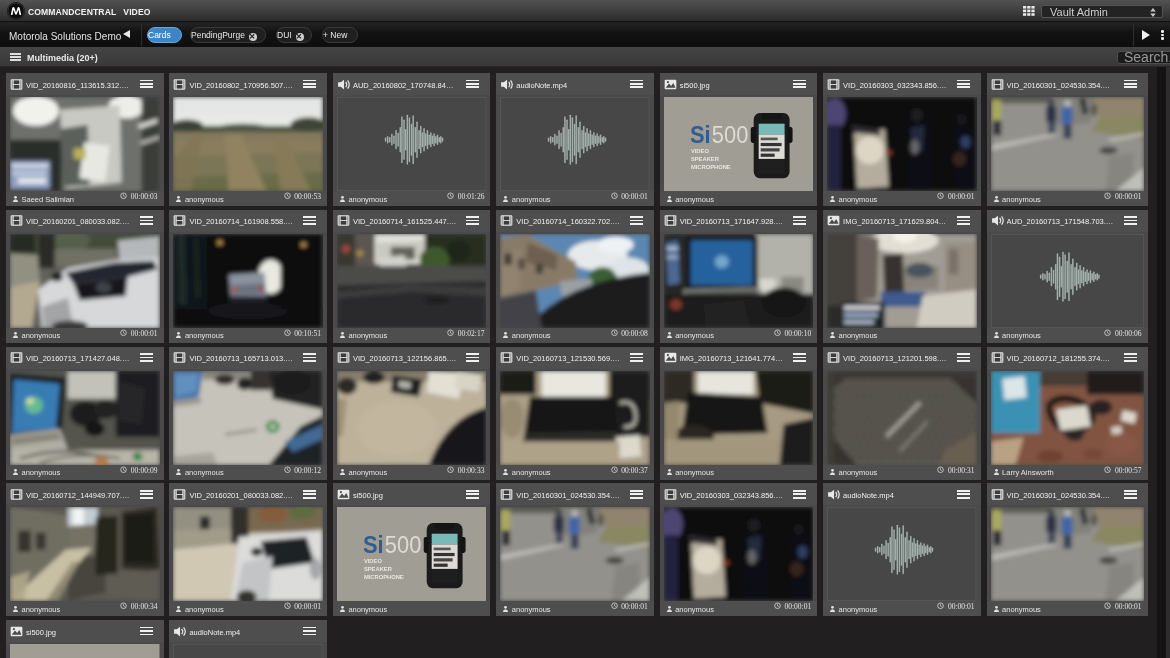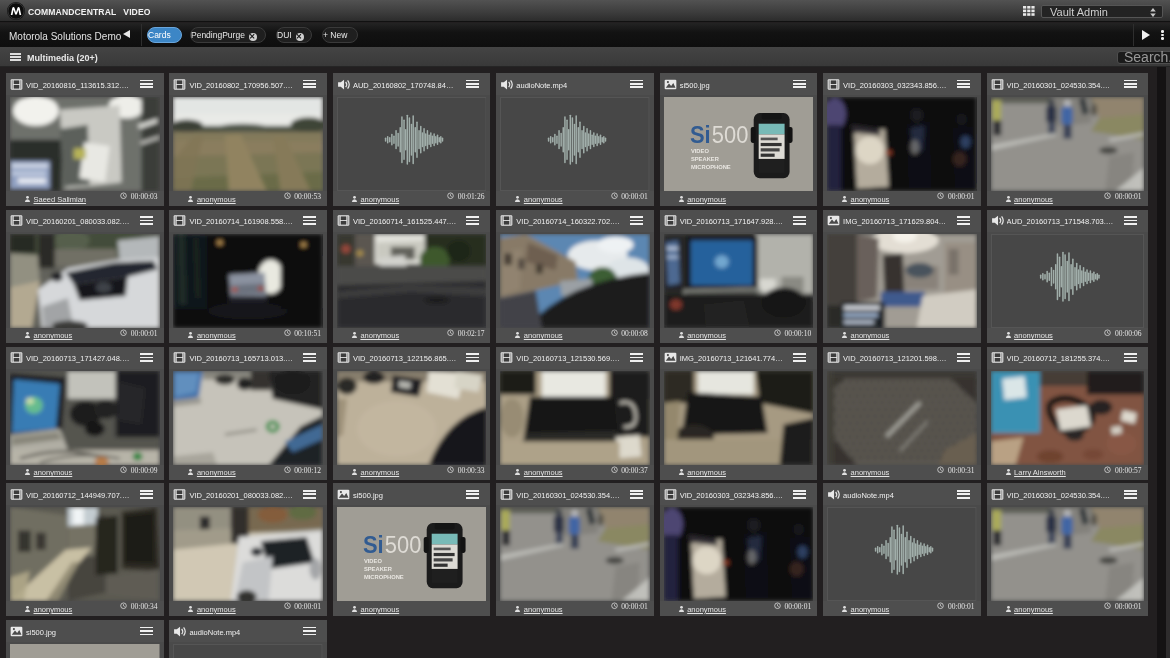--- a/index.html
+++ b/index.html
@@ -44,21 +44,21 @@
 .card{position:absolute;height:133px;background:#4a4a4a;}
 .chead{position:relative;height:22px;background:#4e4e4e;}
 .hic{position:absolute;left:4px;top:4.5px;width:13px;height:13px;}
 .fname{position:absolute;left:20px;right:33px;top:7.5px;font-size:7.5px;color:#f0f0f0;white-space:nowrap;overflow:hidden;text-overflow:ellipsis;}
 .menu{position:absolute;right:11px;top:6.5px;width:13px;}
 .menu i{display:block;height:1.7px;background:#f0f0f0;margin-bottom:1.8px;}
 .cthumb{position:absolute;left:4px;right:4px;top:24px;bottom:15px;overflow:hidden;}
 .th{position:absolute;left:0;top:0;width:100%;height:100%;filter:saturate(0.85);}
 .cfoot{position:absolute;left:0;right:0;bottom:0;height:15px;background:#4e4e4e;
  font-size:7.5px;color:#e4e4e4;}
-.who{position:absolute;left:18px;top:3.5px;padding-left:9.5px;text-decoration:underline;}
+.who{position:absolute;left:6px;top:3.5px;padding-left:9.5px;}
 .fic{position:absolute;left:0;top:0;width:7px;height:7.5px;}
 .dur{position:absolute;right:6px;top:1px;padding-left:10.5px;font-family:Liberation Serif, serif;}
 </style></head>
 <body>
 <div id="topbar">
  <div class="logo"><svg viewBox="0 0 20 20" width="18" height="18">
   <circle cx="10" cy="10" r="9" fill="#0c0c0c" stroke="#555" stroke-width="0.6"></circle>
   <path d="M4.2,14.5 L5.8,7 Q6.2,5.6 7.2,5.6 Q8.1,5.6 8.5,7 L10,11.5 L11.5,7 Q11.9,5.6 12.8,5.6 Q13.8,5.6 14.2,7 L15.8,14.5 L13.9,14.5 L12.7,8.6 L11.2,13 Q10.8,14.2 10,14.2 Q9.2,14.2 8.8,13 L7.3,8.6 L6.1,14.5 Z" fill="#fff"></path>
  </svg></div>
  <div class="brand">COMMANDCENTRAL<b>VIDEO</b></div>

